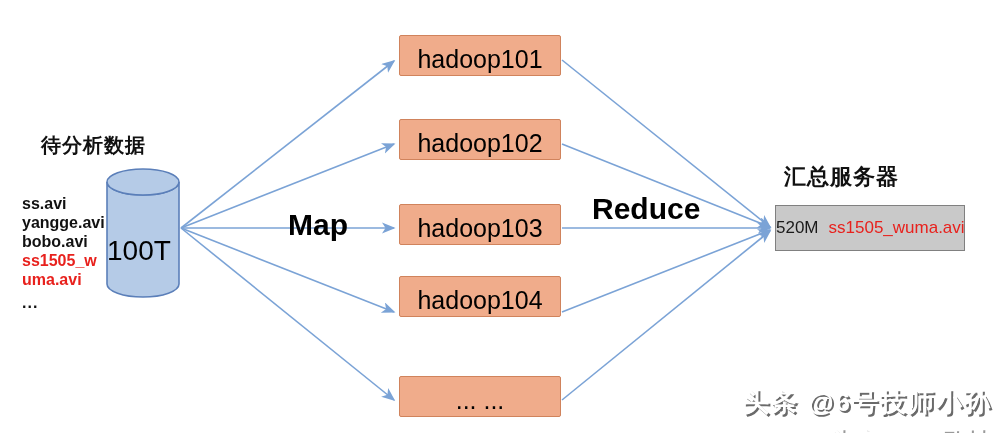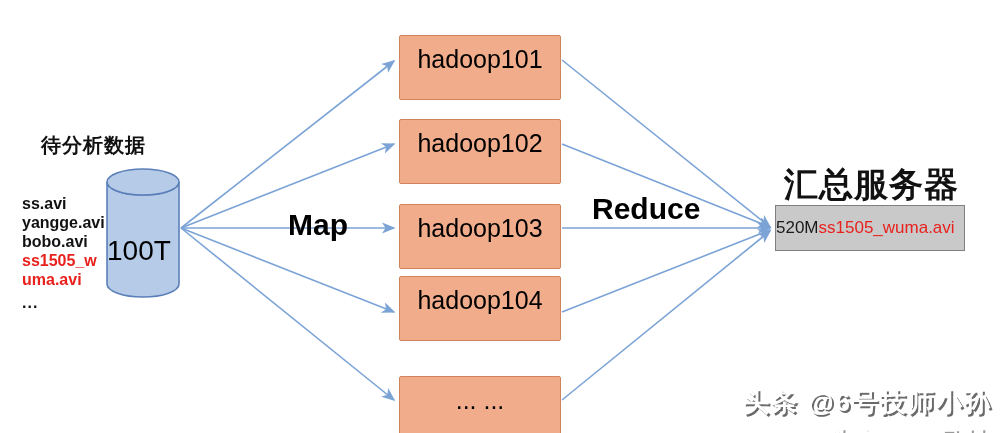--- a/index.html
+++ b/index.html
@@ -60,48 +60,48 @@
     color: #000;
   }
   .map-label { left: 288px; top: 208px; }
   .reduce-label { left: 574px; top: 192px; margin-left: 18px; }
 
   .node {
     position: absolute;
     z-index: 1;
     left: 399px;
     width: 162px;
-    height: 65px;
+    height: 41px;
     background: var(--node-fill, #f0ac8b);
     border: 1.5px solid var(--node-border, #d0835c);
     border-radius: 2px;
     text-align: center;
     line-height: 46px;
     font-size: 25px;
     color: #000;
   }
 
   .result-title {
     left: 784px; top: 162px;
-    font-size: 34px;
+    font-size: 22px;
     font-weight: bold;
     letter-spacing: 1px;
   }
   .result-box {
     left: 775px; top: 205px;
     width: 190px;
     height: 46px;
     background: var(--result-fill, #c9c9c9);
     border: 1.5px solid var(--result-border, #808080);
     display: flex;
     align-items: center;
     font-size: 17px;
   }
   .result-size { color: #1a1a1a; }
-  .result-file { color: var(--highlight-red, #e8211d); }
+  .result-file { color: var(--highlight-red, #e8211d); margin-left: 10px; }
 
   .watermark {
     right: 8px; top: 385px;
     font-size: 26px;
     font-weight: bold;
     color: #ffffff;
     text-shadow: 2px 2px 0 #6a6a6a;
     letter-spacing: 2px;
     white-space: nowrap;
   }

